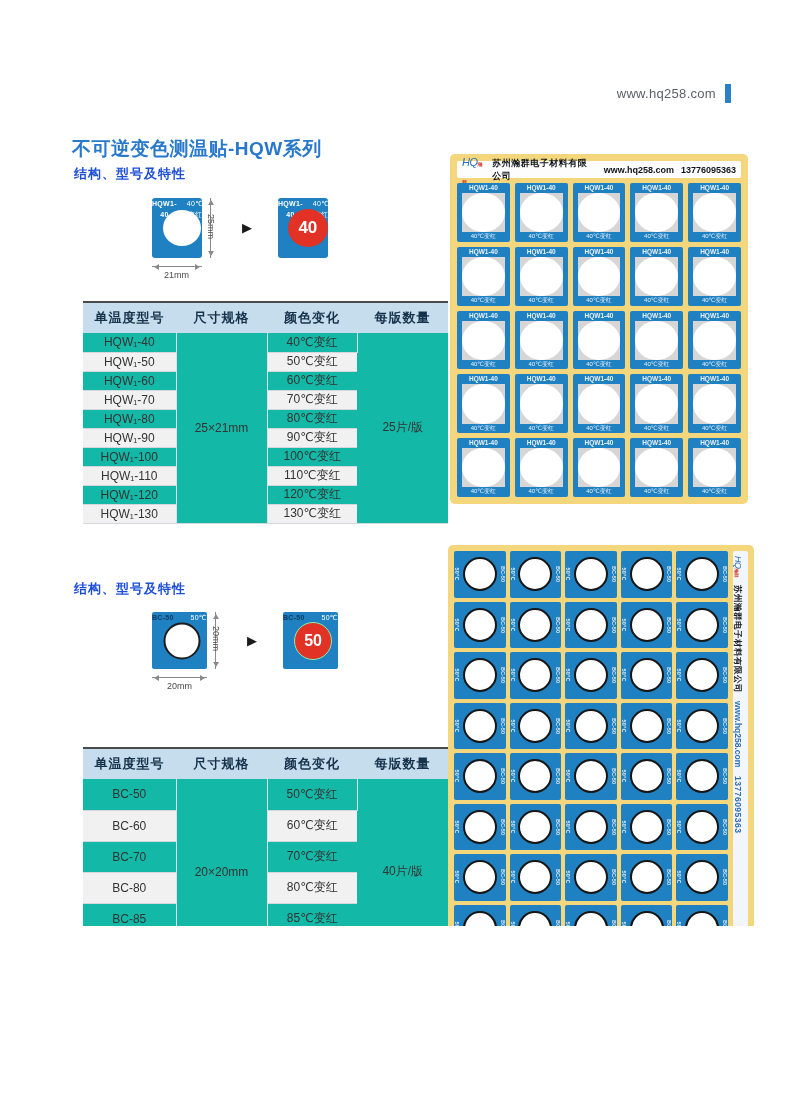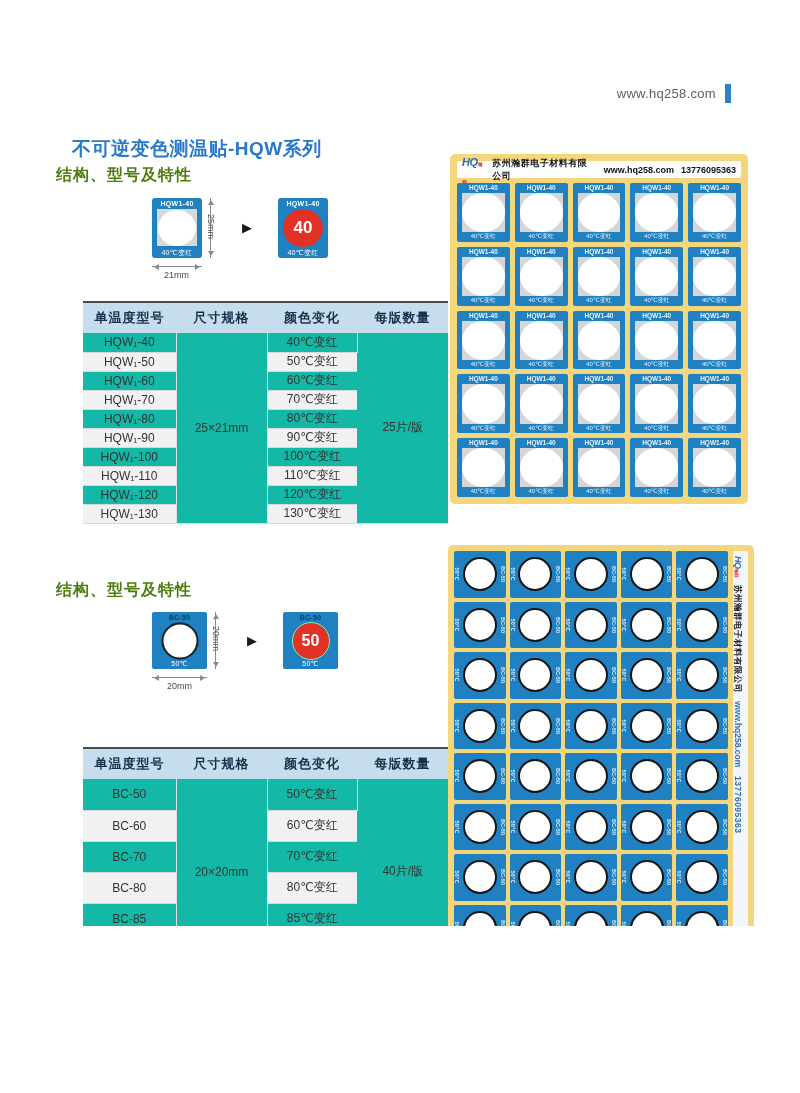--- a/index.html
+++ b/index.html
@@ -7,25 +7,25 @@
   body { font-family:"Liberation Sans","DejaVu Sans",sans-serif; }
   .page { position:relative; width:800px; height:926px; background:#fff; overflow:hidden; margin:0 auto; }
 
   
   .topbar { position:absolute; top:84px; right:69px; display:flex; align-items:center; gap:9px; }
   .topbar .site { font-size:13px; color:#5a5f66; letter-spacing:.3px; }
   .topbar .bar { width:6px; height:19px; background:#2a80c9; }
 
   
   .sec-title { position:absolute; left:72px; font-size:19px; font-weight:bold; color:#2878cc; letter-spacing:.5px; }
-  .sec-sub { position:absolute; left:56px; font-size:16px; font-weight:bold; color:#4d7c0f; letter-spacing:1px; }
+  .sec-sub { position:absolute; left:74px; font-size:13px; font-weight:bold; color:#1d4ed8; letter-spacing:1px; }
 
   
   .diagram { position:absolute; }
-  .sticker-demo { position:absolute; background:#1f80c2; border-radius:3px; display:flex; flex-direction:column; }
+  .sticker-demo { position:absolute; background:#1f80c2; border-radius:3px; display:flex; }
   .sd-top { text-align:center; font-size:7px; line-height:11px; color:#fff; font-weight:bold; letter-spacing:.3px; }
   .sd-mid { position:relative; flex:1; margin:0 5px 1px 5px; }
   .sd-box { position:absolute; inset:0; background:#d8d8d8; }
   .sd-circle { position:absolute; left:50%; top:50%; transform:translate(-50%,-50%); background:#fff; border-radius:50%; }
   .sd-circle.ring { border:2px solid #1d1d1d; }
   .sd-red { position:absolute; left:50%; top:50%; transform:translate(-50%,-50%); background:#e23226; border-radius:50%;
             color:#fff; font-weight:bold; display:flex; align-items:center; justify-content:center; }
   .sd-bot { text-align:center; font-size:7px; line-height:11px; color:#fff; letter-spacing:.3px; }
   .sd-bot.dark, .sd-top.dark { color:#0d3a5c; }
   .dim-v { position:absolute; width:0; border-left:1px solid #8a8a8a; }
@@ -45,21 +45,21 @@
   .spec-table td { font-size:12px; color:#333; text-align:center; border-bottom:1px solid #d4d8dc; border-right:1px solid #dde1e4; background:#14b8a6; }
   .spec-table td:last-child { border-right:none; }
   .spec-table td.alt { background:#f1f1f1; }
   .t1 td { height:19px; }
   .t2 td { height:31px; }
 
   
   .sheet { position:absolute; background:#f4d77c; border-radius:5px; }
   .sheet1 { left:450px; top:154px; width:298px; height:350px; padding:7px; display:flex; flex-direction:column; }
   .sheet1-head { height:17px; background:#fdfdfd; border-radius:2px; display:flex; align-items:center; gap:7px; padding:0 5px; margin-bottom:5px; }
-  .logo-hq { font-size:11px; font-weight:bold; color:#2a6fb8; font-style:italic; letter-spacing:-.5px; }
+  .logo-hq { font-size:11px; font-weight:normal; color:#2a6fb8; font-style:italic; letter-spacing:-.5px; }
   .logo-cn { font-size:5px; color:#d23a2a; font-weight:bold; }
   .head-company { font-size:9px; font-weight:bold; color:#101418; letter-spacing:.5px; }
   .head-site, .head-phone { font-size:9px; font-weight:bold; color:#101418; }
   .grid1 { flex:1; display:grid; grid-template-columns:repeat(5,1fr); grid-auto-rows:1fr; gap:5px; }
   .s1 { background:#1f80c2; border-radius:2px; display:flex; flex-direction:column; overflow:hidden; }
   .s1-top { text-align:center; font-size:6.5px; line-height:10px; color:#eaf3fb; font-weight:bold; white-space:nowrap; }
   .s1-mid { position:relative; flex:1; margin:0 5px; background:#d6d6d6; }
   .s1-circle { position:absolute; left:0; right:0; top:0; bottom:0; margin:auto; width:100%; height:100%; background:#fff; border-radius:50%; }
   .s1-bot { text-align:center; font-size:6px; line-height:9.5px; color:#eaf3fb; white-space:nowrap; }
 

